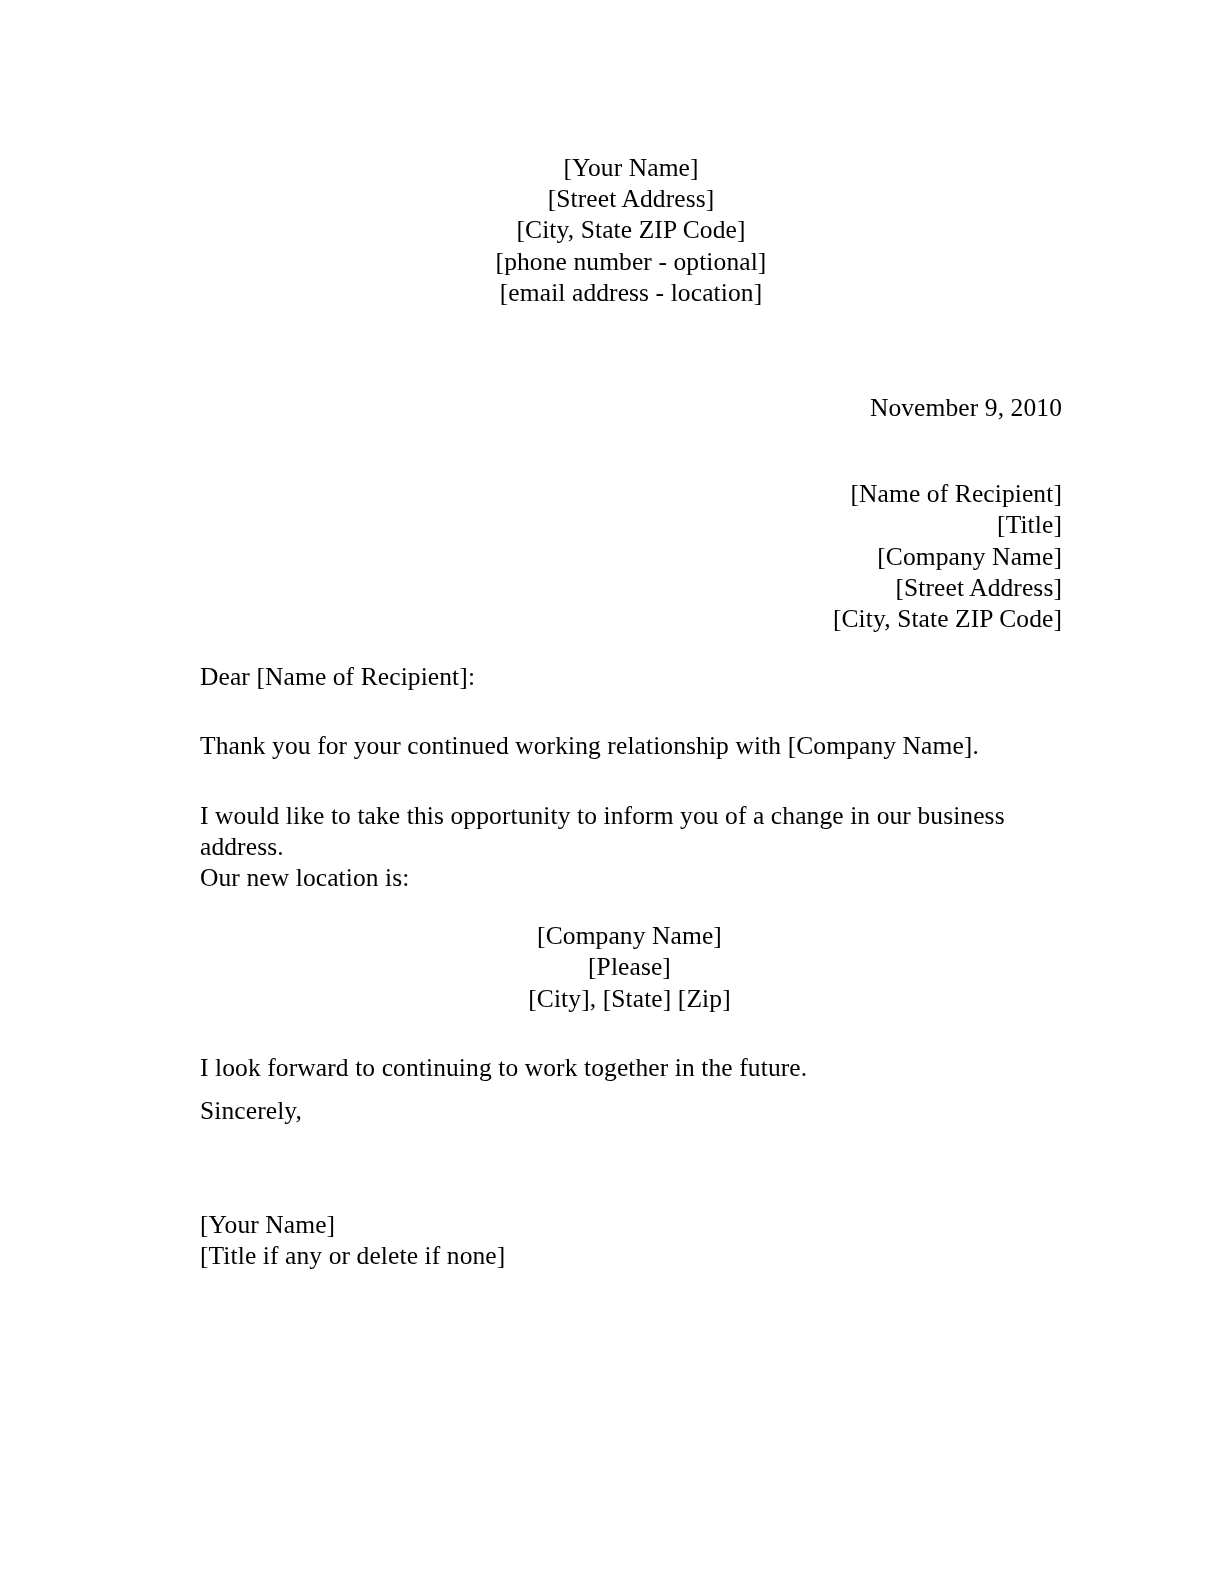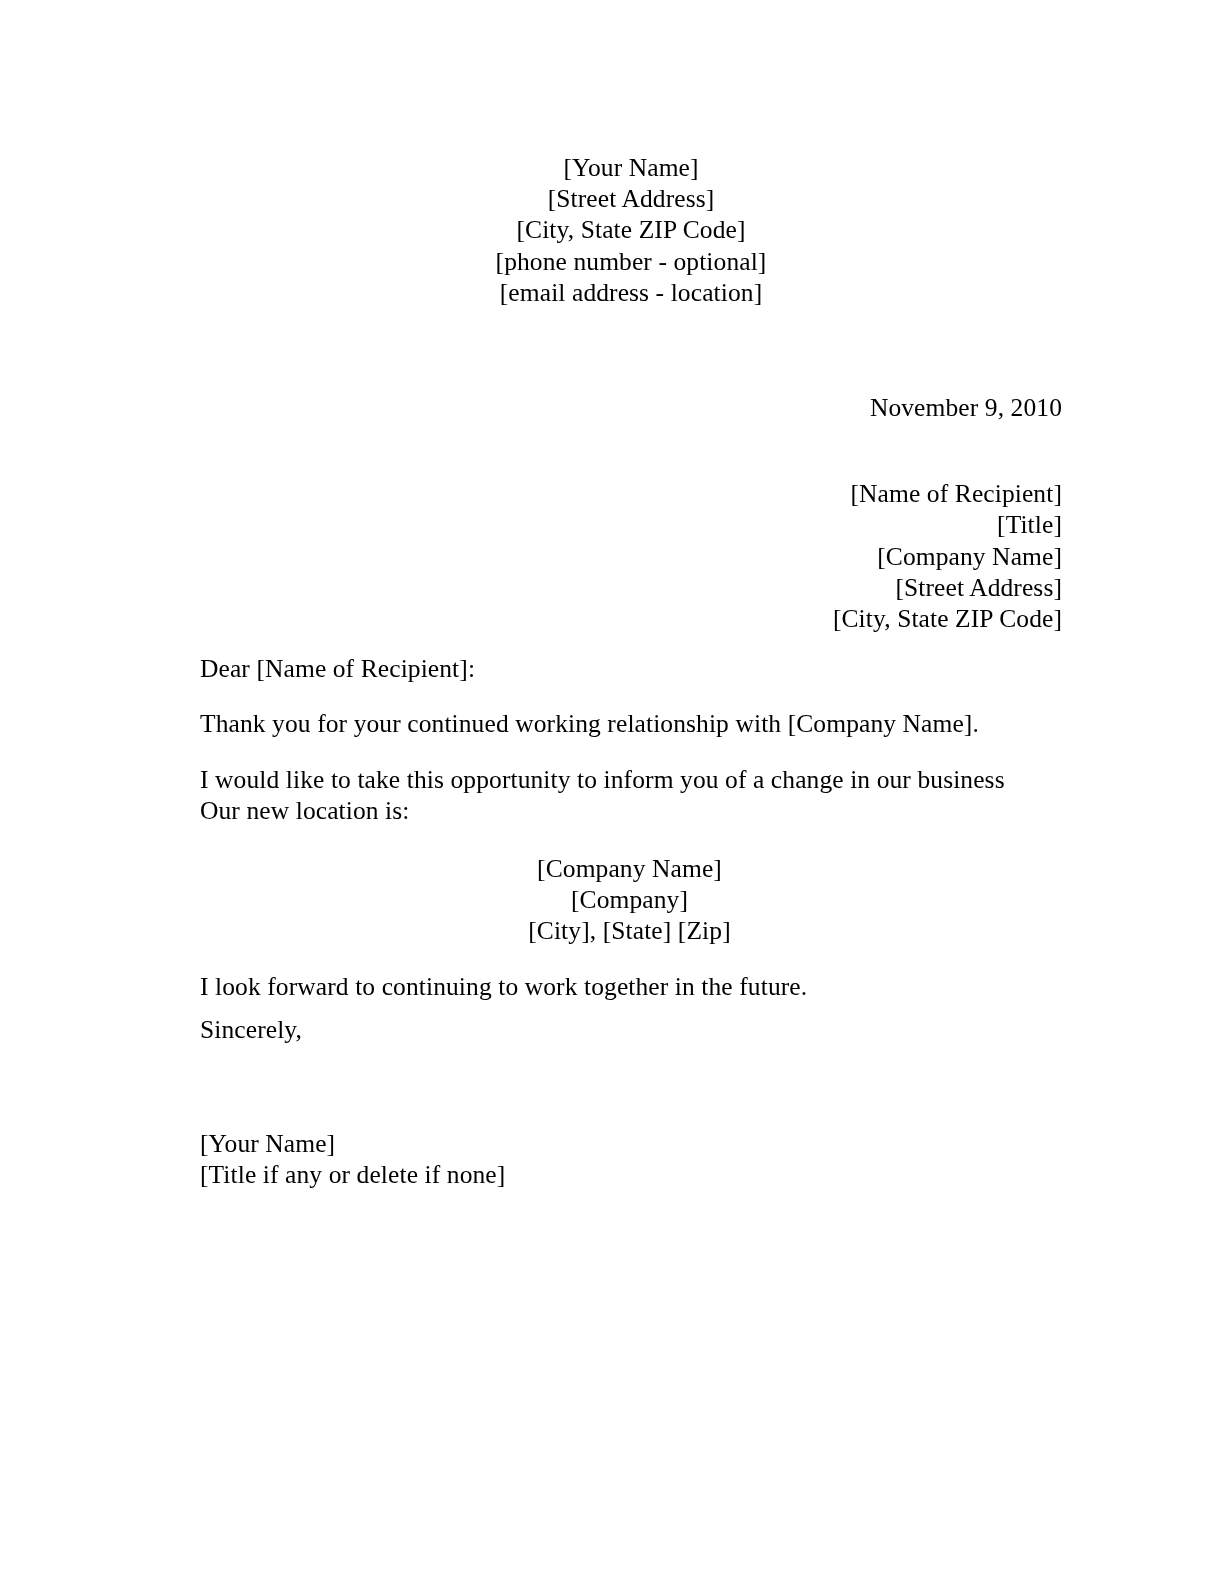--- a/index.html
+++ b/index.html
@@ -51,25 +51,25 @@
   
   .recipient-block {
     margin-top: 55px;
     text-align: right;
   }
   .recipient-block .line {
     display: block;
   }
   
   .salutation-block {
-    margin-top: 19px;
+    margin-top: 27px;
   }
   
   .body-para {
-    margin-top: 24px;
+    margin-top: 38px;
   }
   .body-para .line {
     display: block;
   }
   
   .new-address-block {
     margin-top: 27px;
     text-align: center;
     padding-right: 3px;
   }
@@ -117,26 +117,27 @@
     <div class="salutation-block">
       <span class="line">Dear [Name of Recipient]:</span>
     </div>
 
     <div class="body-para">
       <span class="line">Thank you for your continued working relationship with [Company Name].</span>
     </div>
 
     <div class="body-para">
       <span class="line">I would like to take this opportunity to inform you of a change in our business</span>
+      <span class="line">address.</span>
       <span class="line">Our new location is:</span>
     </div>
 
     <div class="new-address-block">
       <span class="line">[Company Name]</span>
-      <span class="line">[Company]</span>
+      <span class="line">[Please]</span>
       <span class="line">[City], [State] [Zip]</span>
     </div>
 
 
     <div class="body-para">
       <span class="line">I look forward to continuing to work together in the future.</span>
     </div>
 
     <div class="closing-block">
       <span class="line">Sincerely,</span>

